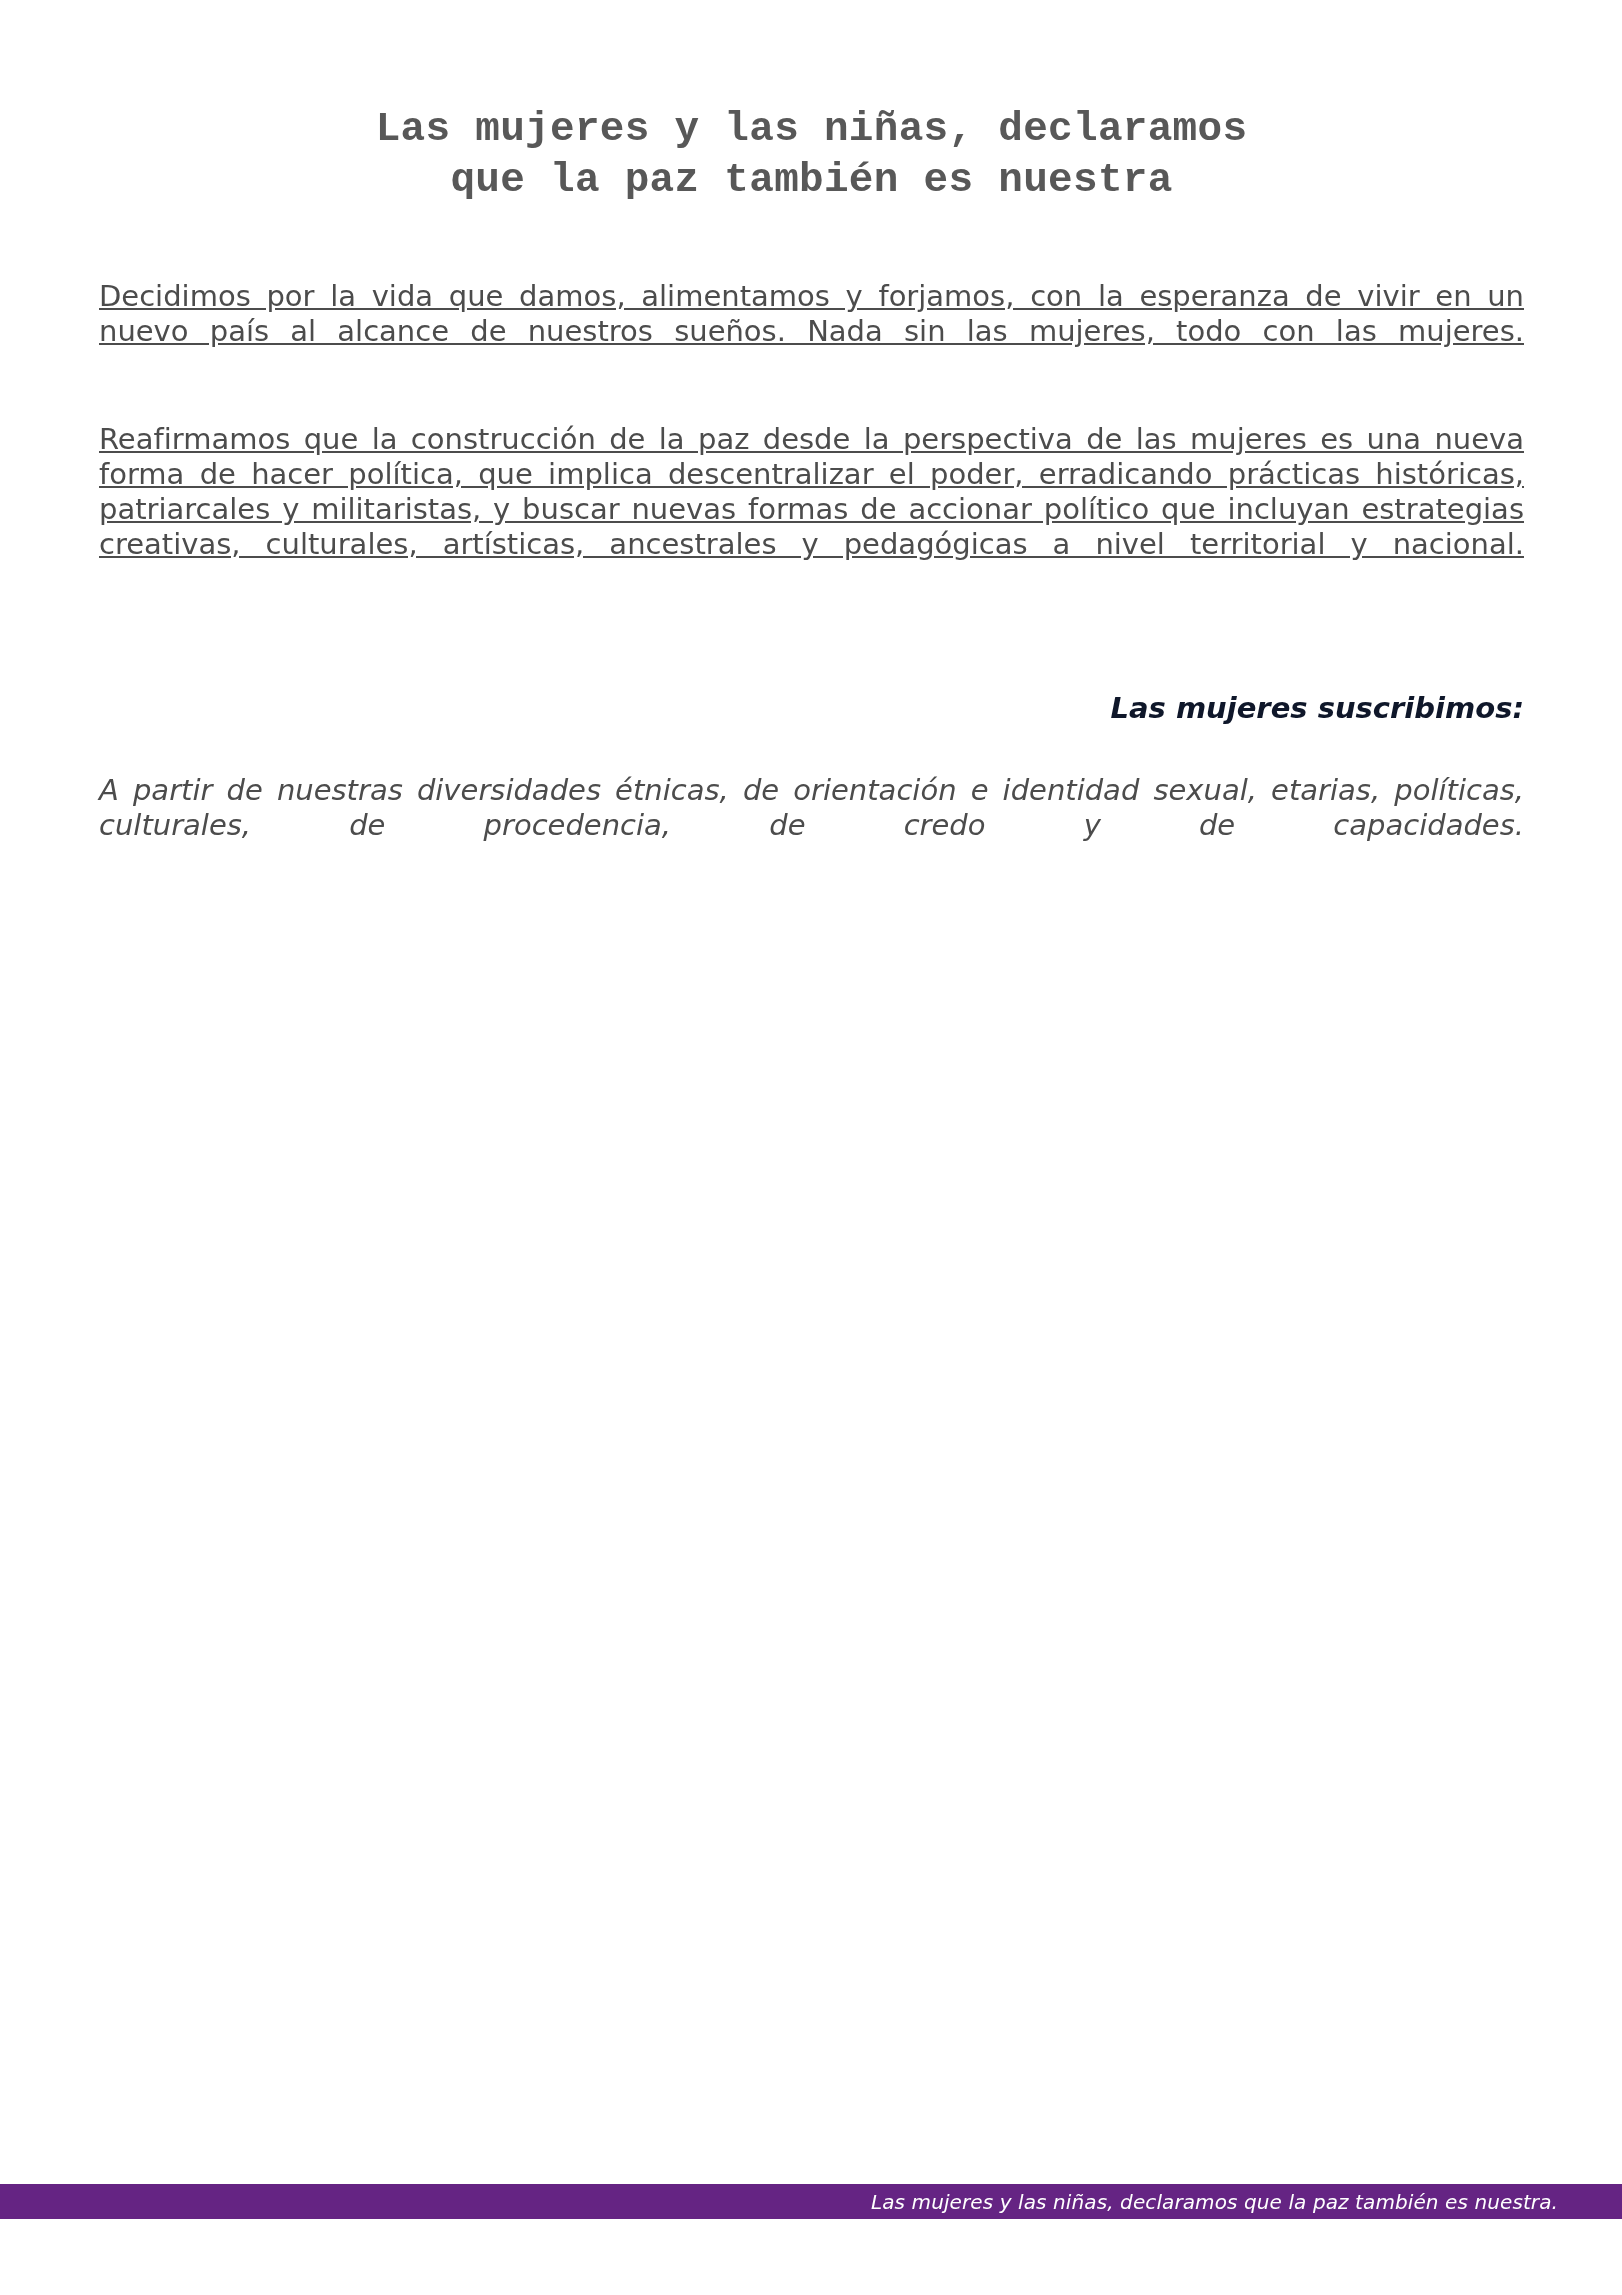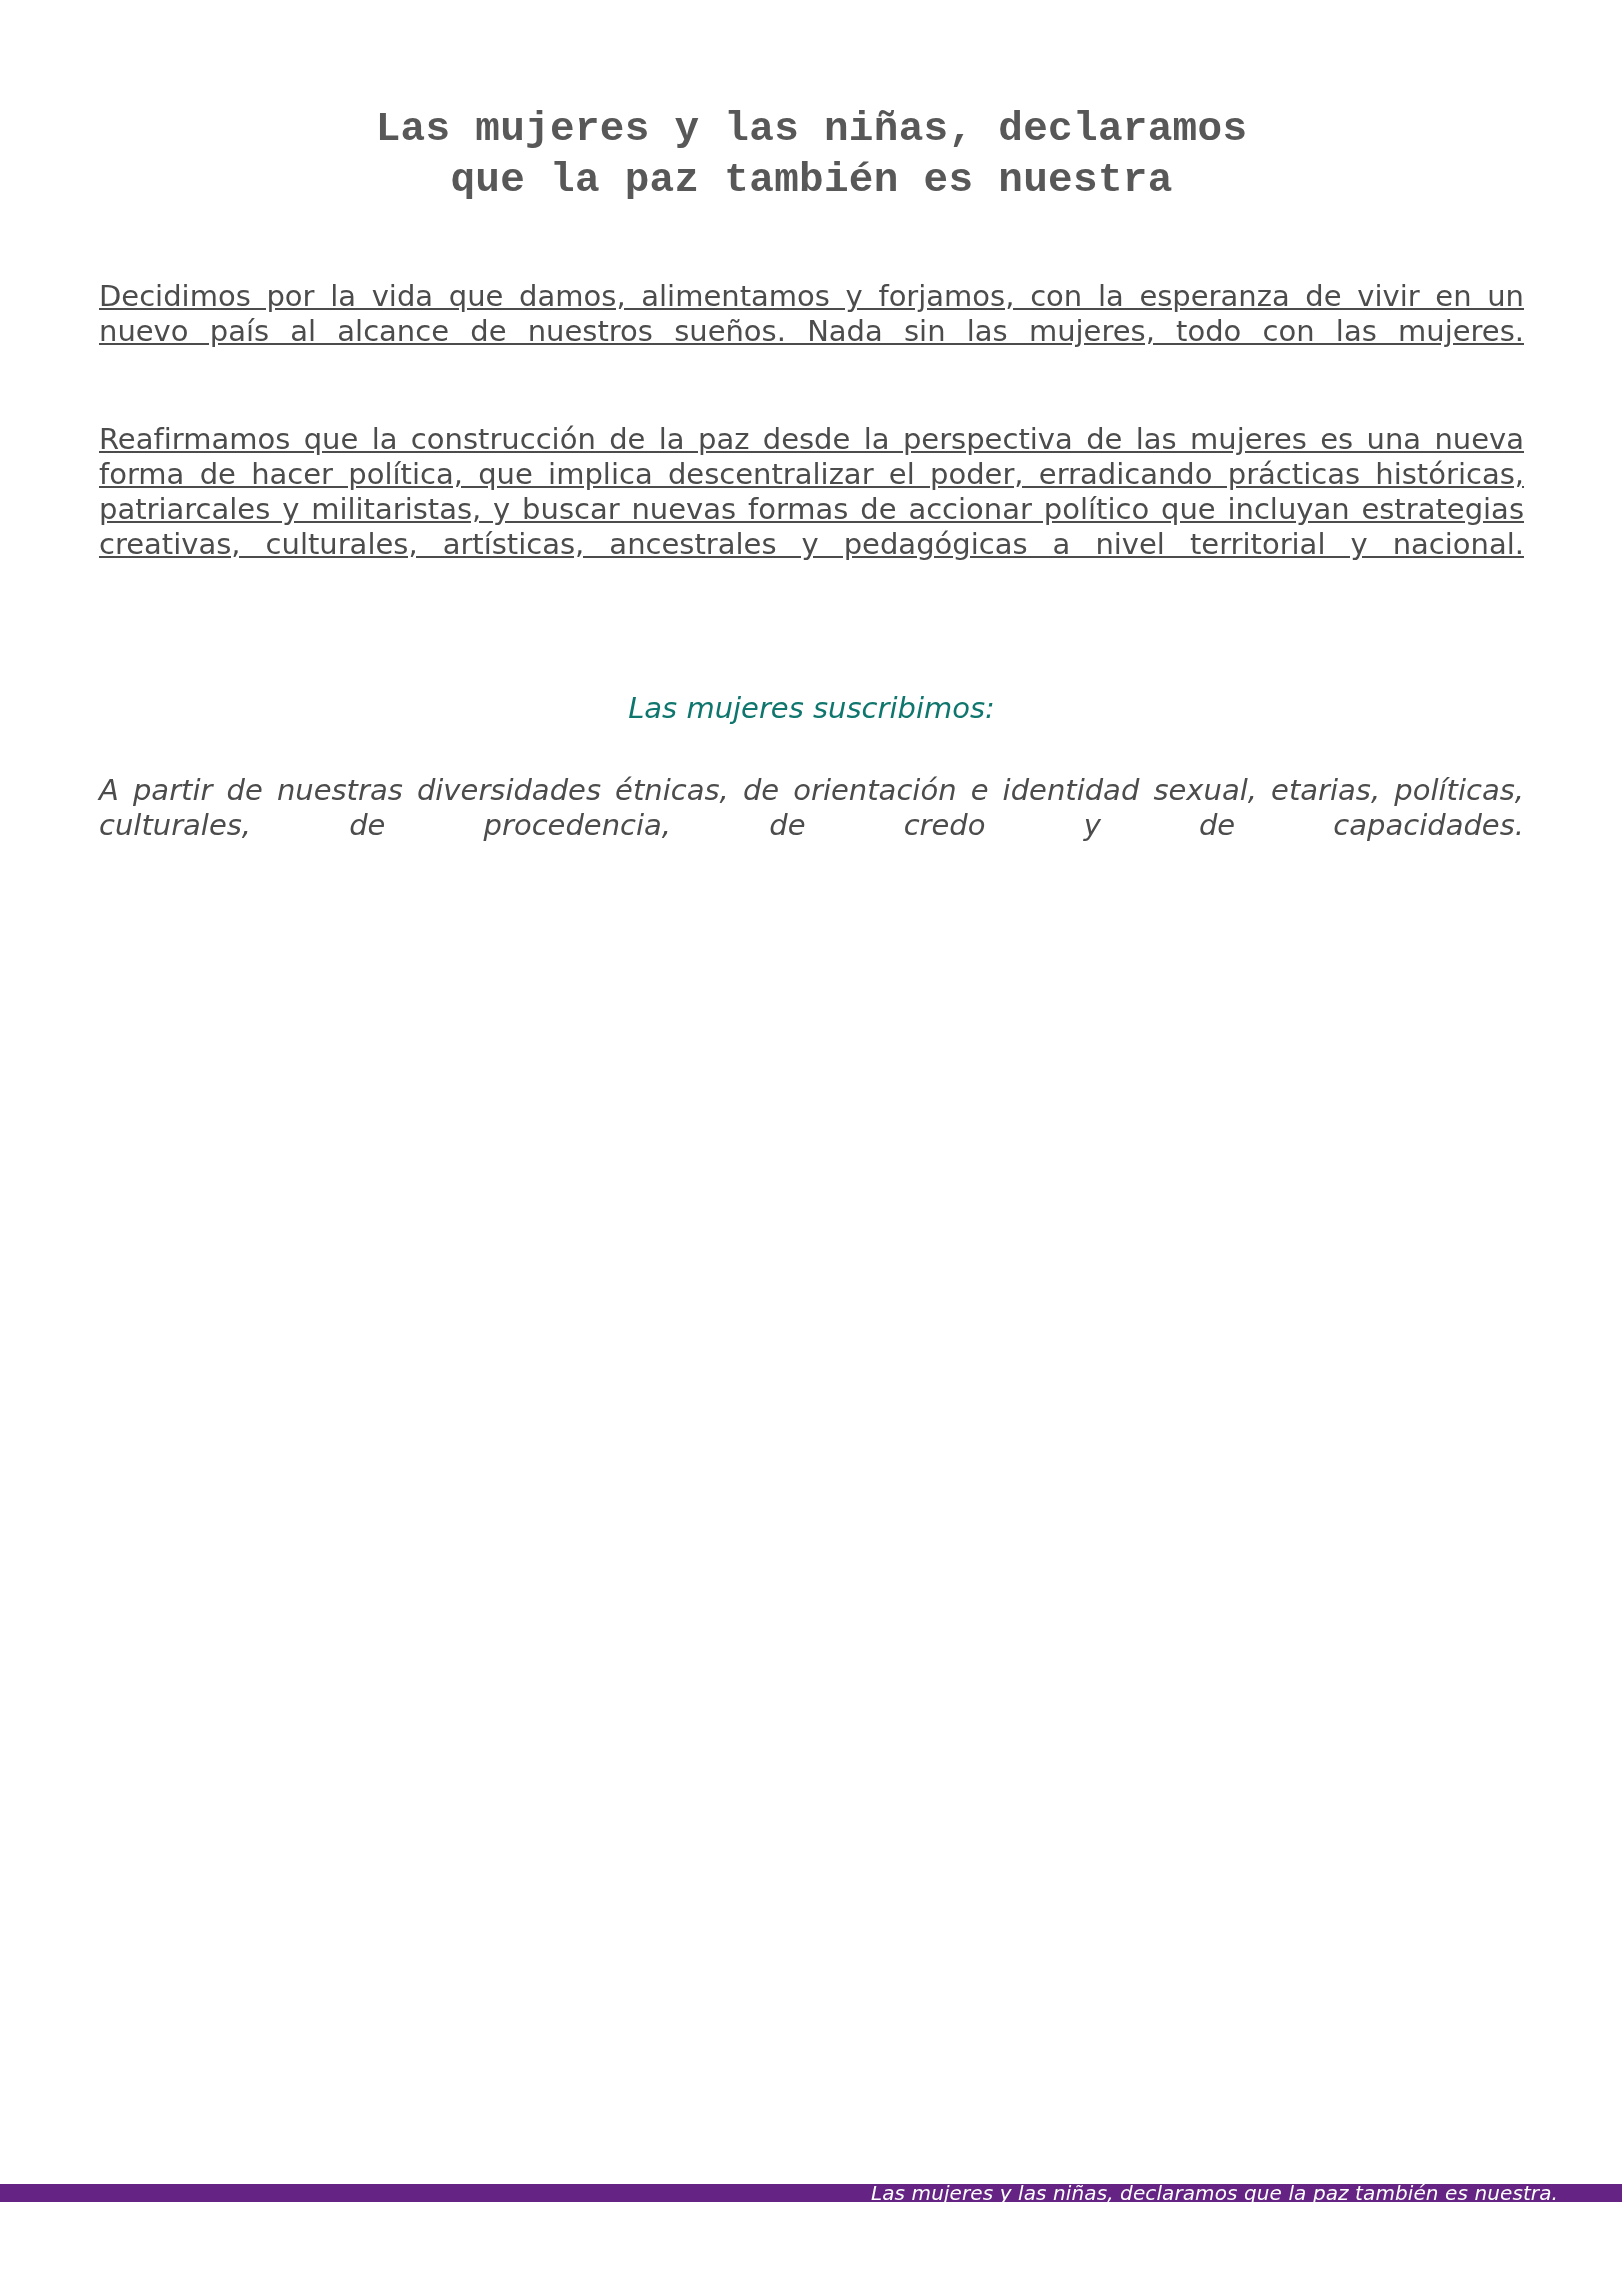--- a/index.html
+++ b/index.html
@@ -60,25 +60,25 @@
     content: "";
     display: inline-block;
     width: 100%;
   }
 
   
   .sign-heading {
     margin: 0;
     padding: 0;
     font-style: italic;
-    font-weight: 400;
+    font-weight: 700;
     font-size: 29px;
     line-height: 35px;
-    color: #0f766e;
-    text-align: center;
+    color: #0f172a;
+    text-align: right;
   }
 
   p.para-italic {
     margin: 8px 0 38px 0;
     font-style: italic;
     text-align: justify;
     text-justify: inter-word;
   }
   p.para-italic::after {
     content: "";
@@ -88,21 +88,21 @@
 
   .spacer-lg { height: 56px; }
   .spacer-md { height: 39px; }
 
   
   .footer-bar {
     position: absolute;
     left: 0;
     top: 2184px;
     width: 1623px;
-    height: 18px;
+    height: 35px;
     background: #652483;
     display: flex;
     align-items: center;
     justify-content: flex-end;
   }
   .footer-text {
     color: #ffffff;
     font-style: italic;
     font-size: 20px;
     line-height: 22px;

